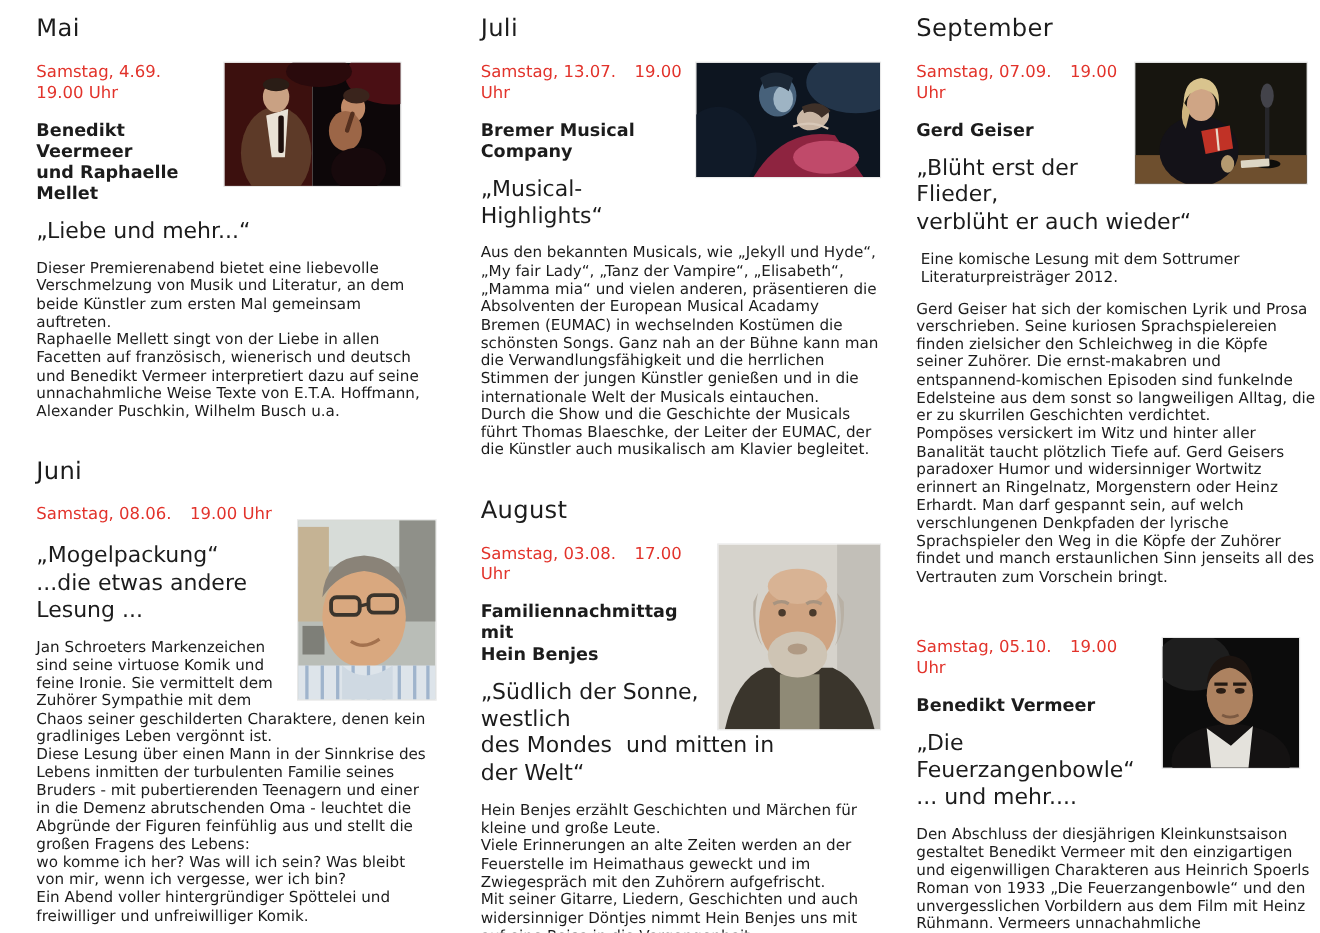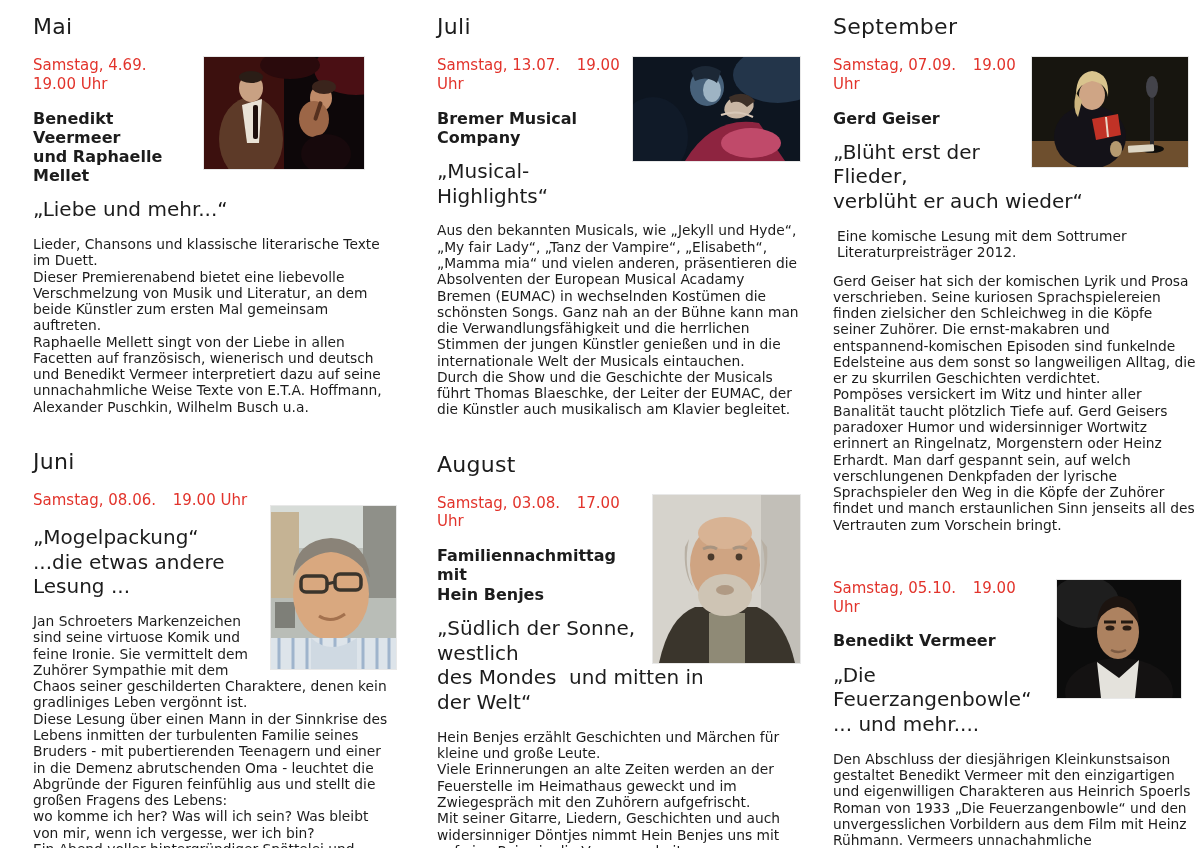--- a/index.html
+++ b/index.html
@@ -84,21 +84,20 @@
         </svg>
       </div>
       <p class="date date-stacked">
         <span>Samstag, 4.69.</span>
         <span class="time">19.00 Uhr</span>
       </p>
       <h3 class="title">Benedikt Veermeer
 und Raphaelle Mellet</h3>
       <p class="subtitle">„Liebe und mehr...“</p>
       <div class="body">
-        <p>Lieder, Chansons und klassische literarische Texte im Duett.</p>
         <p>Dieser Premierenabend bietet eine liebevolle Verschmelzung von Musik und Literatur, an dem beide Künstler zum ersten Mal gemeinsam auftreten.</p>
         <p>Raphaelle Mellett singt von der Liebe in allen Facetten auf französisch, wienerisch und deutsch und Benedikt Vermeer interpretiert dazu auf seine unnachahmliche Weise Texte von E.T.A. Hoffmann, Alexander Puschkin, Wilhelm Busch u.a.</p>
       </div>
     </div>
   </section>
 
   <section class="sec" id="sec-juni">
     <h2 class="month">Juni</h2>
     <div class="sec-body">
       <div class="photo photo-juni">

